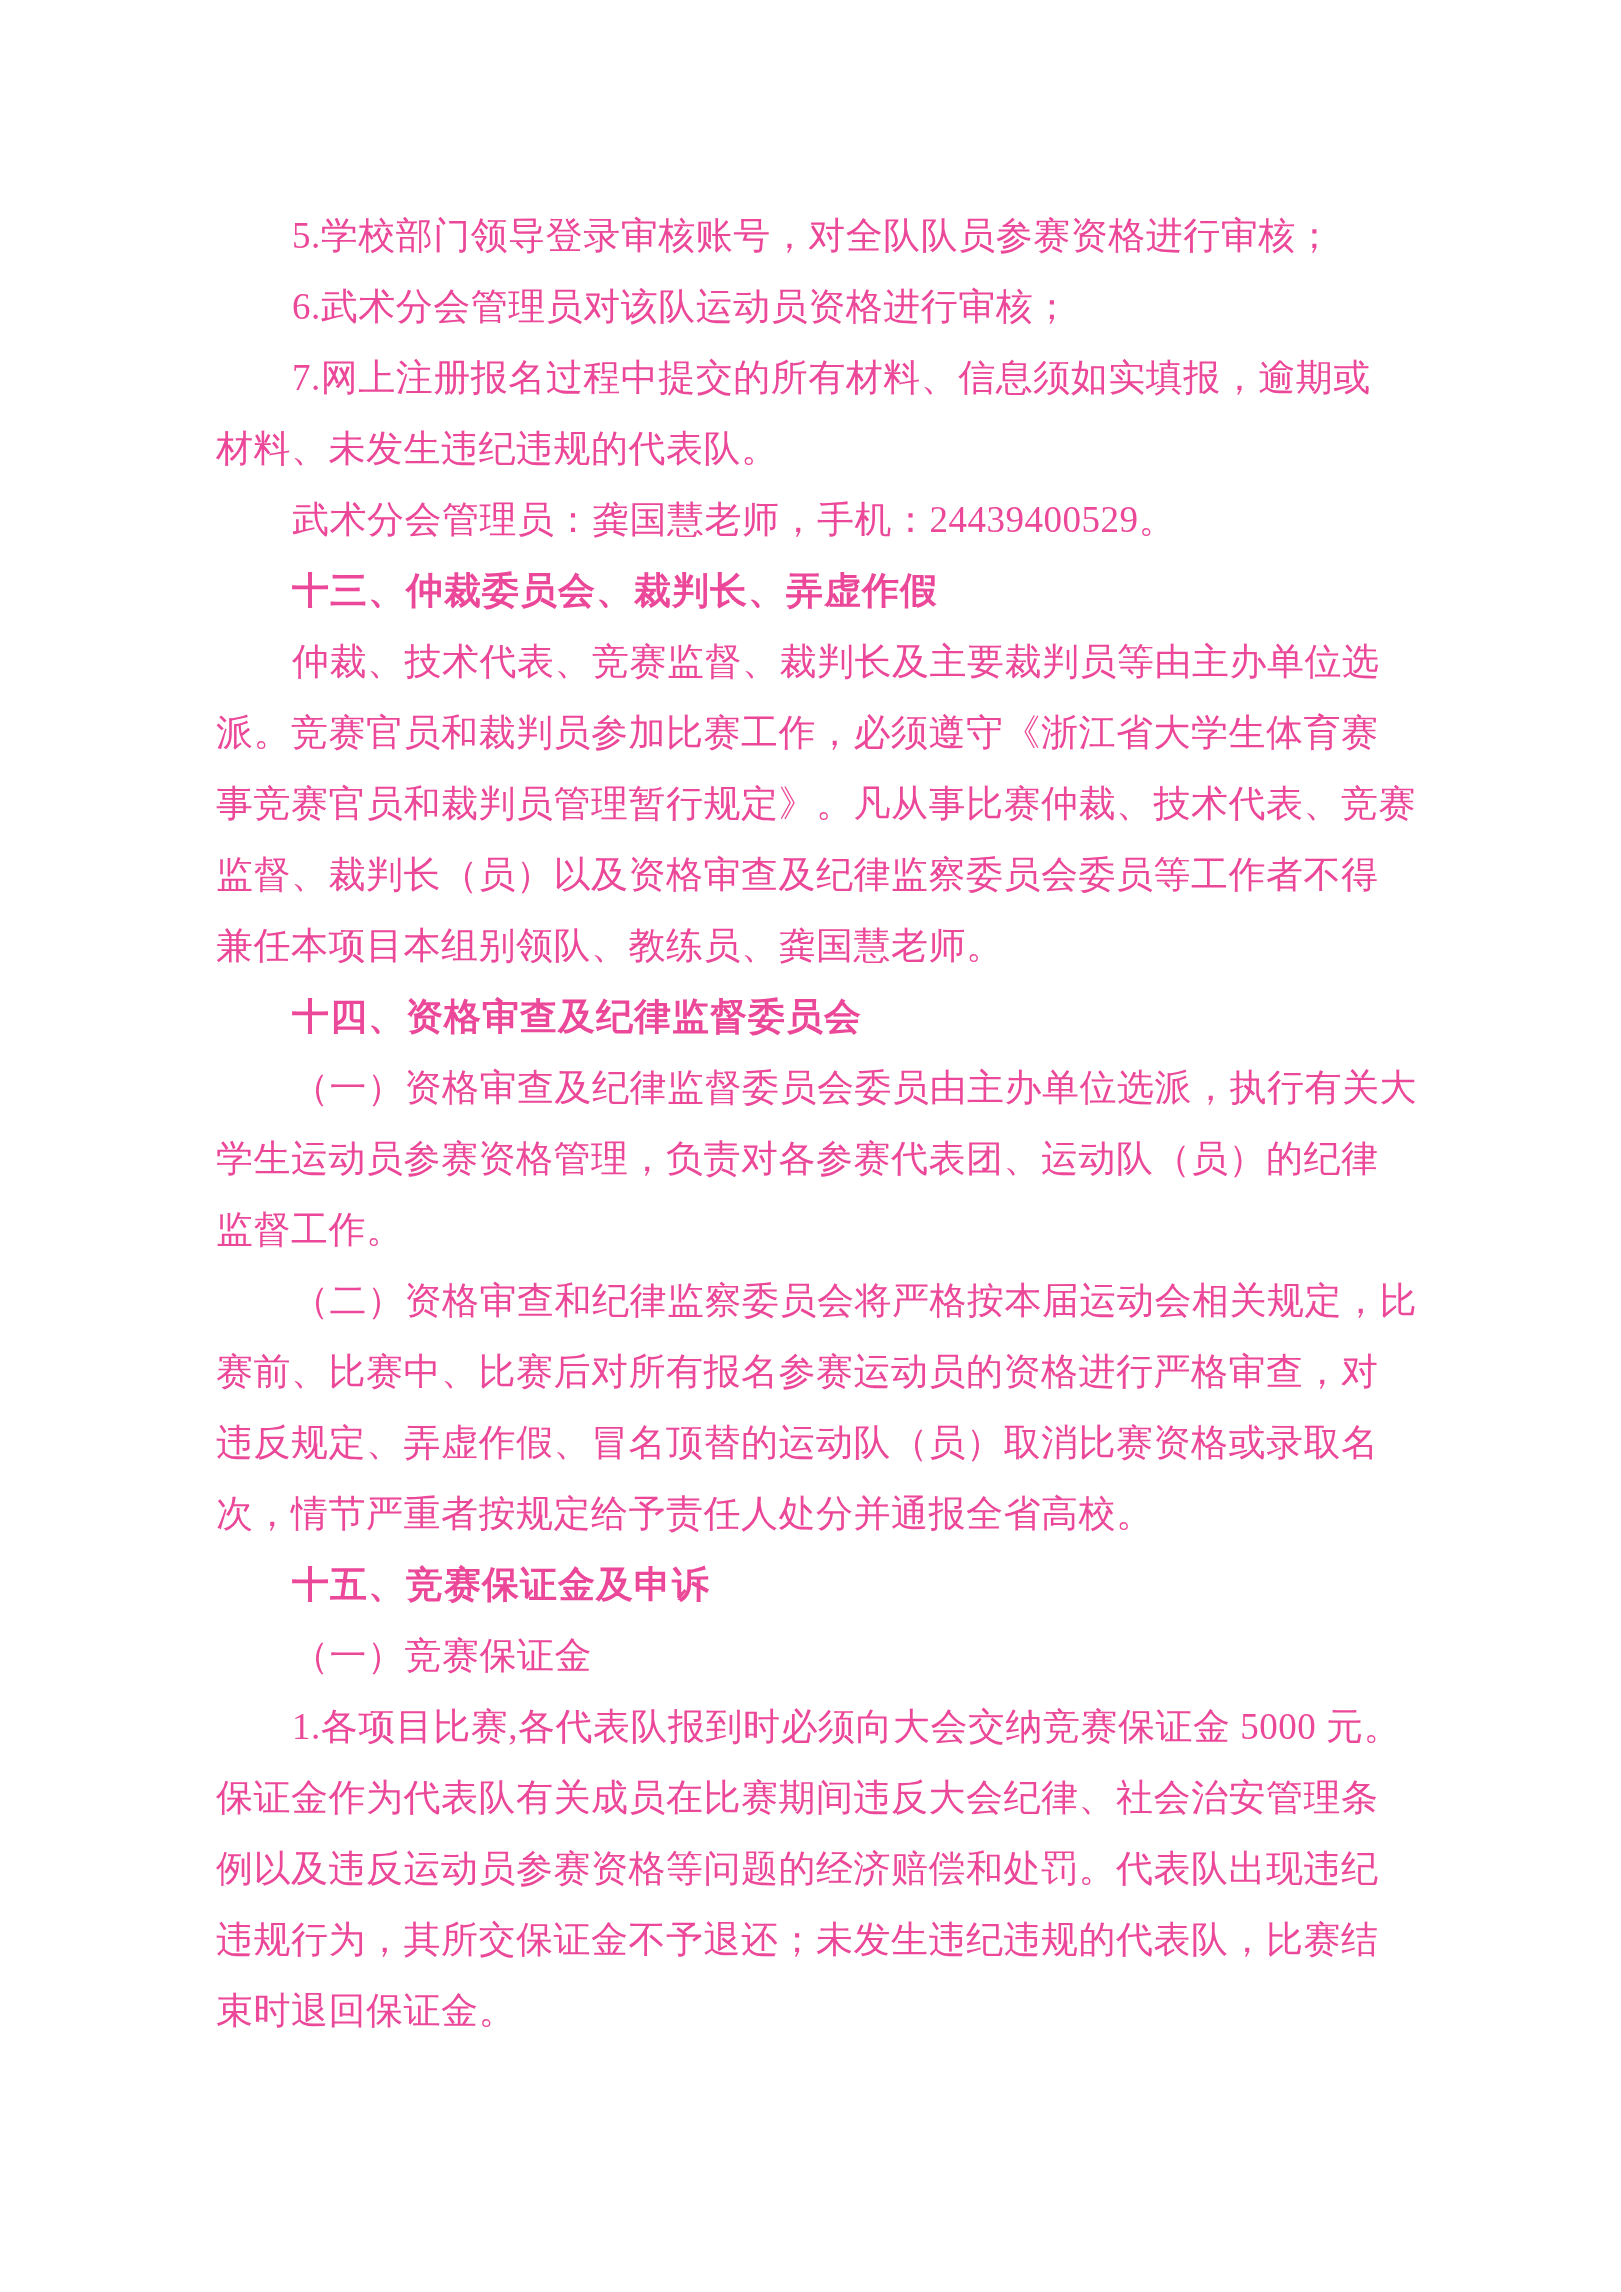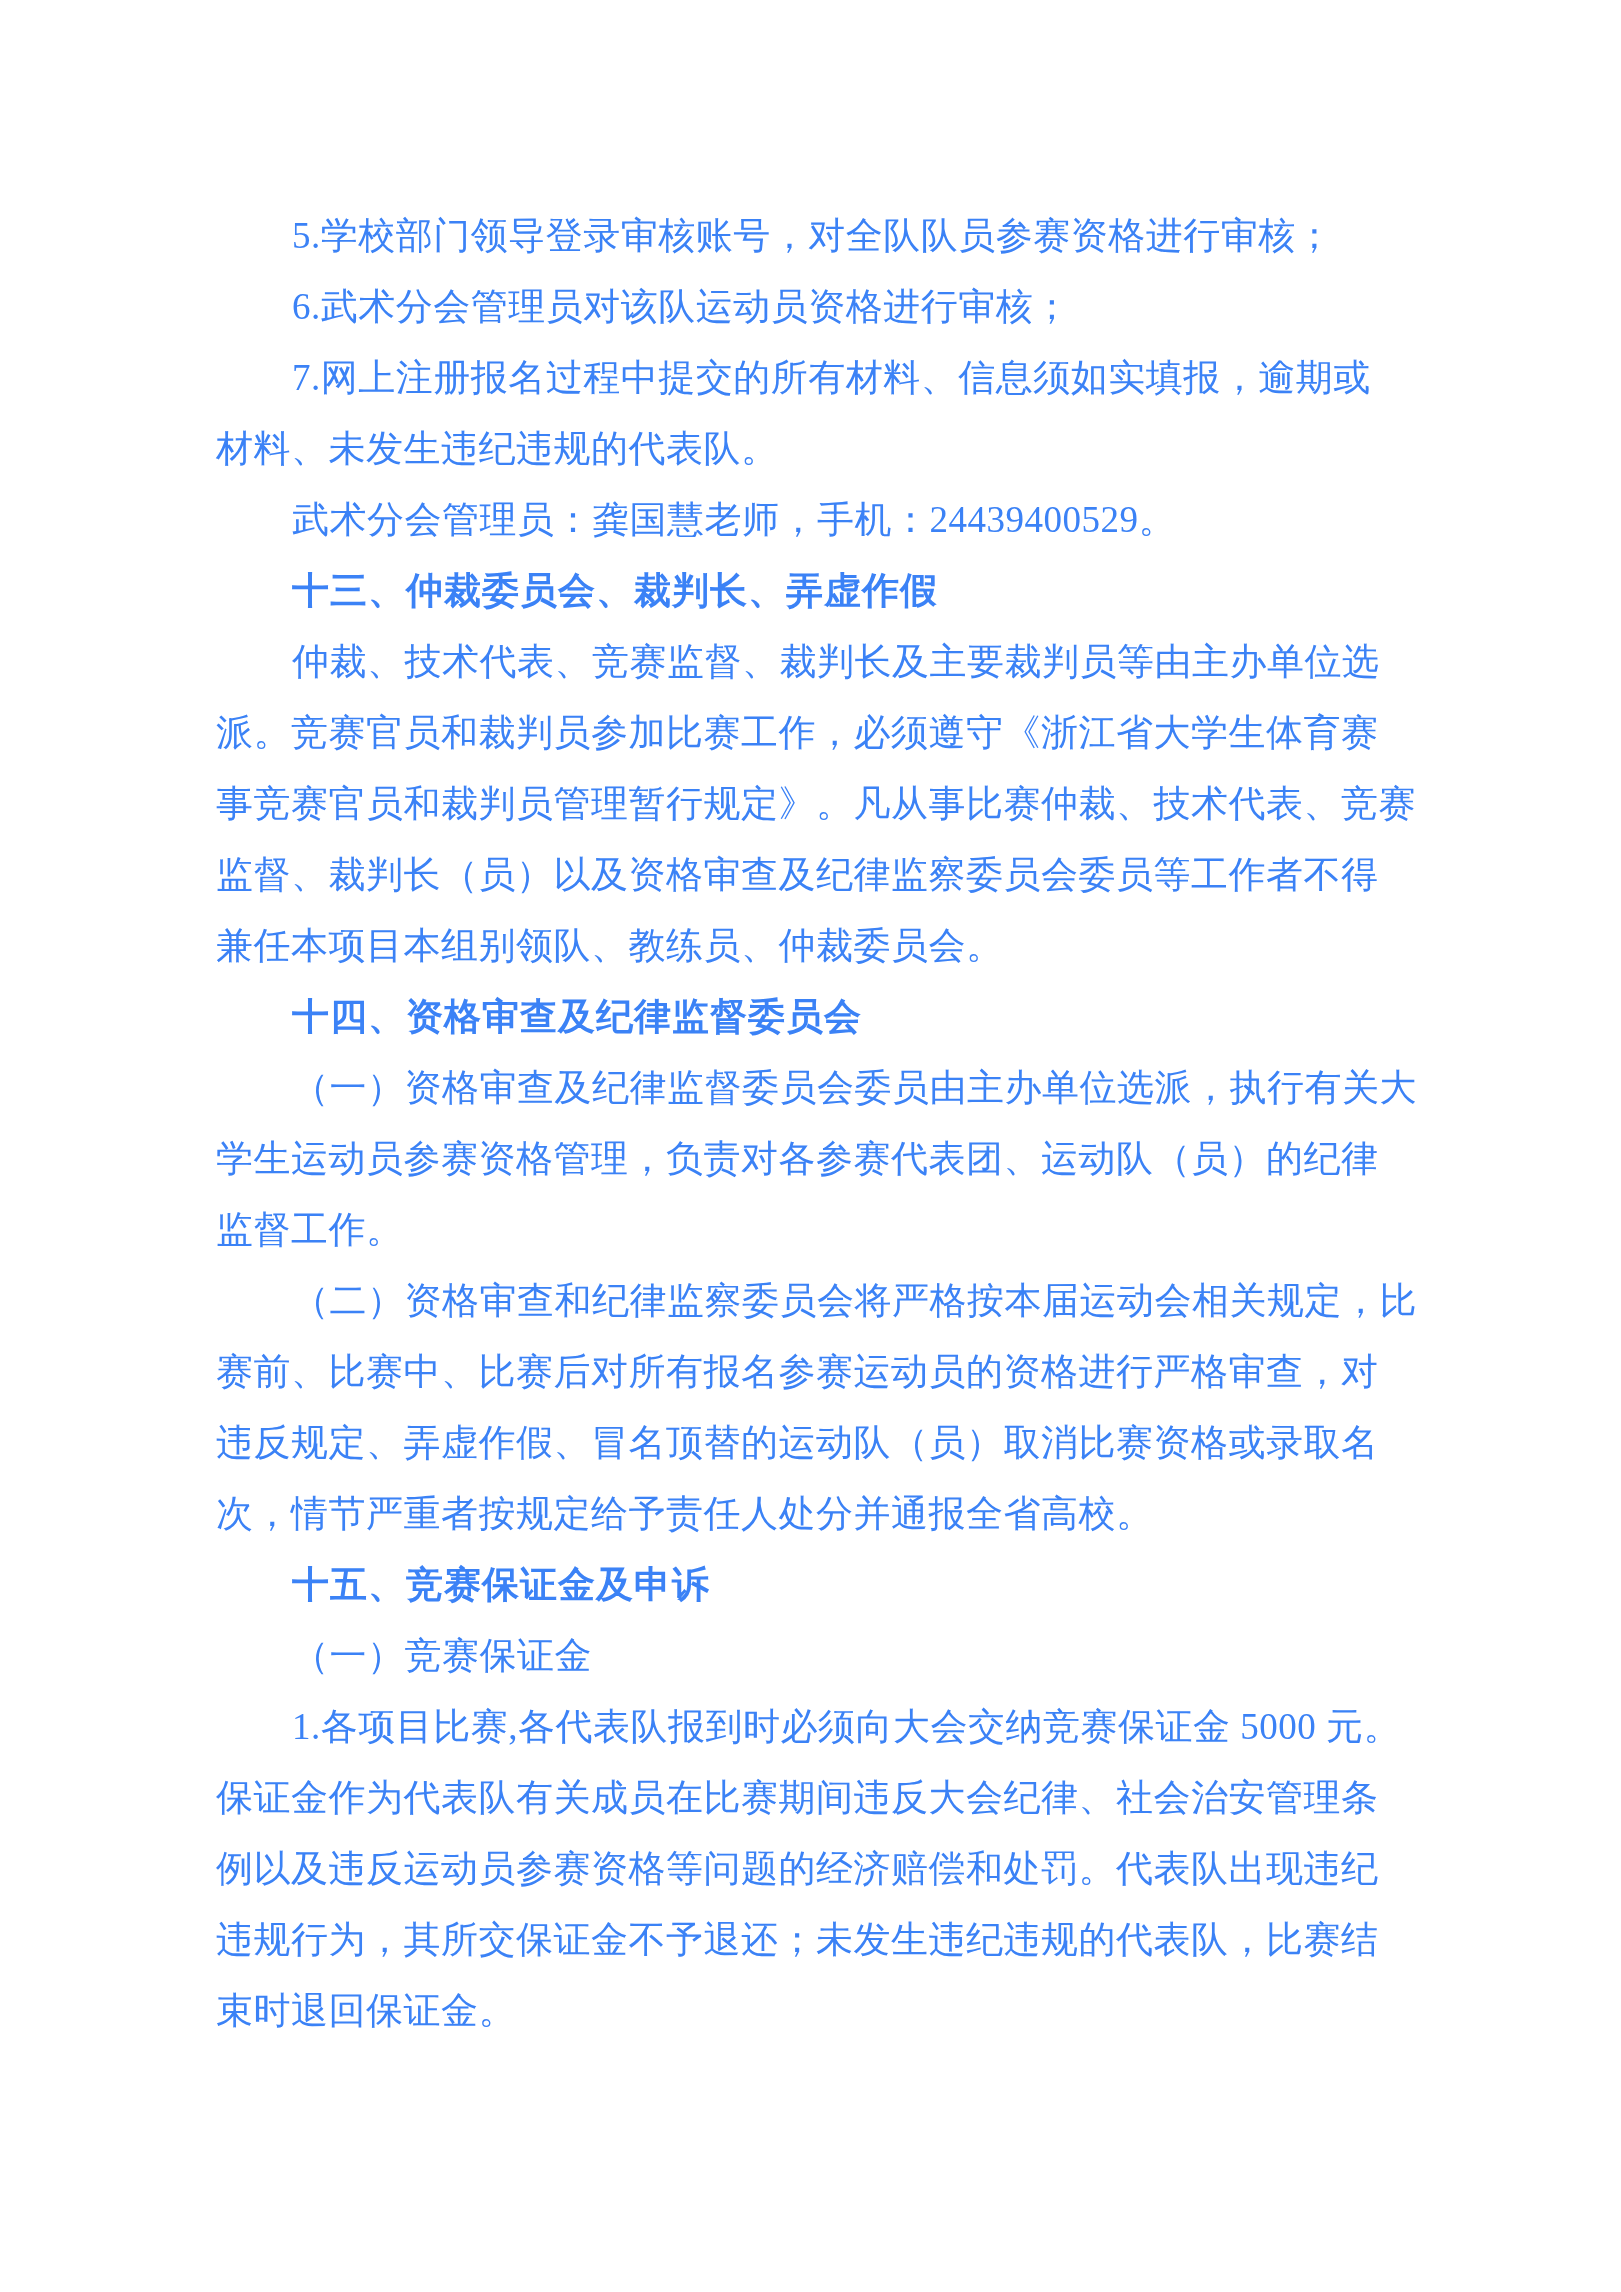--- a/index.html
+++ b/index.html
@@ -19,21 +19,21 @@
     position: absolute;
     left: 216px;
     top: 200px;
     width: 1188px;
   }
   .line {
     height: 71px;
     line-height: 71px;
     font-size: 37px;
     font-family: "Liberation Serif", "DejaVu Serif", serif;
-    color: #3b82f6;
+    color: #ec4899;
     white-space: nowrap;
     letter-spacing: 0.5px;
   }
   .line.indent {
     padding-left: 76px;
   }
   .line.heading {
     font-family: "Liberation Sans", "DejaVu Sans", sans-serif;
     font-weight: 700;
     letter-spacing: 1px;
@@ -47,21 +47,21 @@
       <div class="line indent">5.学校部门领导登录审核账号，对全队队员参赛资格进行审核；</div>
       <div class="line indent">6.武术分会管理员对该队运动员资格进行审核；</div>
       <div class="line indent">7.网上注册报名过程中提交的所有材料、信息须如实填报，逾期或</div>
       <div class="line">材料、未发生违纪违规的代表队。</div>
       <div class="line indent">武术分会管理员：龚国慧老师，手机：24439400529。</div>
       <div class="line indent heading">十三、仲裁委员会、裁判长、弄虚作假</div>
       <div class="line indent">仲裁、技术代表、竞赛监督、裁判长及主要裁判员等由主办单位选</div>
       <div class="line">派。竞赛官员和裁判员参加比赛工作，必须遵守《浙江省大学生体育赛</div>
       <div class="line">事竞赛官员和裁判员管理暂行规定》。凡从事比赛仲裁、技术代表、竞赛</div>
       <div class="line">监督、裁判长（员）以及资格审查及纪律监察委员会委员等工作者不得</div>
-      <div class="line">兼任本项目本组别领队、教练员、仲裁委员会。</div>
+      <div class="line">兼任本项目本组别领队、教练员、龚国慧老师。</div>
       <div class="line indent heading">十四、资格审查及纪律监督委员会</div>
       <div class="line indent">（一）资格审查及纪律监督委员会委员由主办单位选派，执行有关大</div>
       <div class="line">学生运动员参赛资格管理，负责对各参赛代表团、运动队（员）的纪律</div>
       <div class="line">监督工作。</div>
       <div class="line indent">（二）资格审查和纪律监察委员会将严格按本届运动会相关规定，比</div>
       <div class="line">赛前、比赛中、比赛后对所有报名参赛运动员的资格进行严格审查，对</div>
       <div class="line">违反规定、弄虚作假、冒名顶替的运动队（员）取消比赛资格或录取名</div>
       <div class="line">次，情节严重者按规定给予责任人处分并通报全省高校。</div>
       <div class="line indent heading">十五、竞赛保证金及申诉</div>
       <div class="line indent">（一）竞赛保证金</div>

